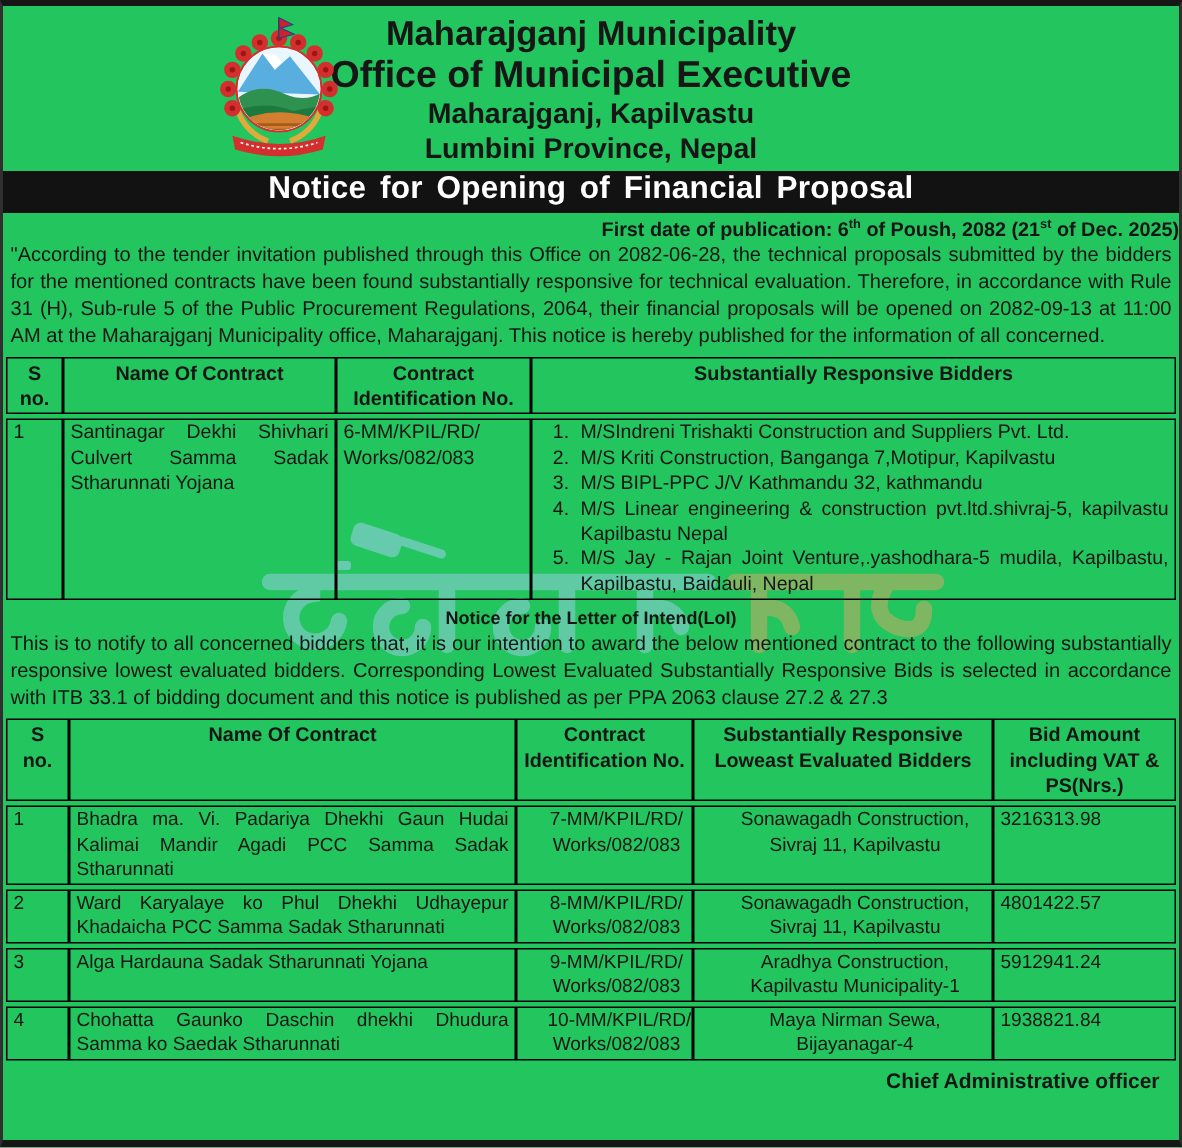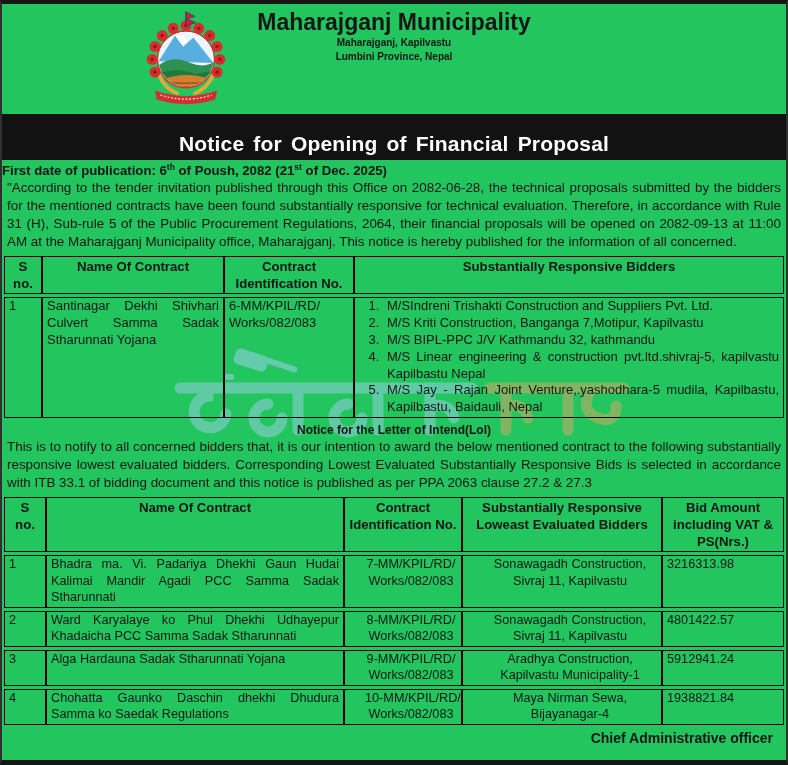--- a/index.html
+++ b/index.html
@@ -10,28 +10,28 @@
     border-left:2px solid #2f2f2f;border-right:2px solid #2f2f2f;
     font-family:Liberation Sans, sans-serif;color:#161616;
   }
   .content{position:relative;z-index:1;}
   
   .hdr{position:relative;padding-top:4px;height:102px;}
   .hdr .emblem{position:absolute;left:138px;top:6px;}
   .hdr-text{text-align:center;line-height:1.08;}
   .org-name{font-size:23px;font-weight:bold;padding-top:2px;}
   .office-name{font-size:25px;font-weight:bold;padding-top:2px;}
-  .addr{font-size:10px;font-weight:bold;padding-top:3px;}
+  .addr{font-size:19px;font-weight:bold;padding-top:3px;}
   
   .title-bar{
     background:#121212;color:#fff;text-align:center;
-    font-size:21px;font-weight:bold;padding:18px 0 4px;margin-top:4px;
+    font-size:21px;font-weight:bold;padding:0 0 4px;margin-top:4px;
     letter-spacing:.2px;word-spacing:3px;
   }
-  .pubdate{text-align:left;font-weight:bold;font-size:13.2px;margin:2px 0 1px;}
+  .pubdate{text-align:right;font-weight:bold;font-size:13.2px;margin:2px 0 1px;}
   .pubdate sup{font-size:8.5px;}
   .intro{margin:1px 5px 2px;font-size:13.4px;line-height:1.33;text-align:justify;}
   
   table{width:780px;margin:0 auto;border-collapse:separate;border-spacing:0 3px;
         font-size:13px;table-layout:fixed;}
   th,td{border:1.5px solid #000;padding:0 4px 1px;vertical-align:top;
         overflow:hidden;line-height:1.3;}
   th{font-weight:bold;font-size:13.2px;vertical-align:top;padding-top:1px;}
   td.c{text-align:center;padding-left:20px;}
   td.j{text-align:justify;}
@@ -131,20 +131,21 @@
           <line x1="50" y1="2" x2="50" y2="16" stroke="#5a3a1a" stroke-width="1.5"></line>
           <path d="M50 2 L60 7 L50 10 Z" fill="#cf2030" stroke="#27408b" stroke-width="0.8"></path>
           <path d="M50 9 L61 14 L50 17 Z" fill="#cf2030" stroke="#27408b" stroke-width="0.8"></path>
         </g>
 
         <path d="M16 88 Q50 100 84 88 L82 98 Q50 108 18 98 Z" fill="#d42f2f"></path>
         <path d="M22 93 Q50 102 78 93" stroke="#ffffff" stroke-width="1.2" fill="none" stroke-dasharray="2 2"></path>
       </svg>
       <div class="hdr-text">
         <div class="org-name">Maharajganj Municipality</div>
+        <div class="office-name">Office of Municipal Executive</div>
         <div class="addr">Maharajganj, Kapilvastu</div>
         <div class="addr">Lumbini Province, Nepal</div>
       </div>
     </div>
 
     <div class="title-bar">Notice  for Opening of Financial Proposal</div>
 
     <div class="pubdate">
       <span>First date of publication: 6</span><sup>th</sup><span> of Poush, 2082 (21</span><sup>st</sup><span> of Dec. 2025)</span>
     </div>
@@ -235,21 +236,21 @@
           <td class="j">Alga Hardauna Sadak Stharunnati Yojana</td>
           <td class="c idcell">
             <div>9-MM/KPIL/RD/</div>
             <div>Works/082/083</div>
           </td>
           <td class="c">Aradhya Construction, Kapilvastu Municipality-1</td>
           <td>5912941.24</td>
         </tr>
         <tr>
           <td>4</td>
-          <td class="j">Chohatta Gaunko Daschin dhekhi Dhudura Samma ko Saedak Regulations</td>
+          <td class="j">Chohatta Gaunko Daschin dhekhi Dhudura Samma ko Saedak Stharunnati</td>
           <td class="c idcell">
             <div>10-MM/KPIL/RD/</div>
             <div>Works/082/083</div>
           </td>
           <td class="c">Maya Nirman Sewa, Bijayanagar-4</td>
           <td>1938821.84</td>
         </tr>
       </tbody>
     </table>
 

